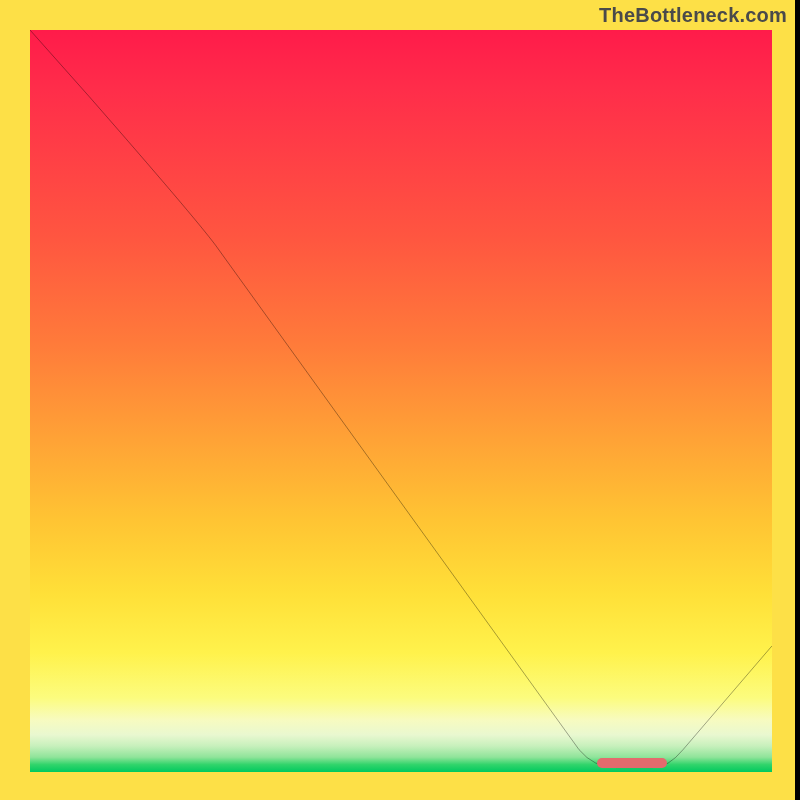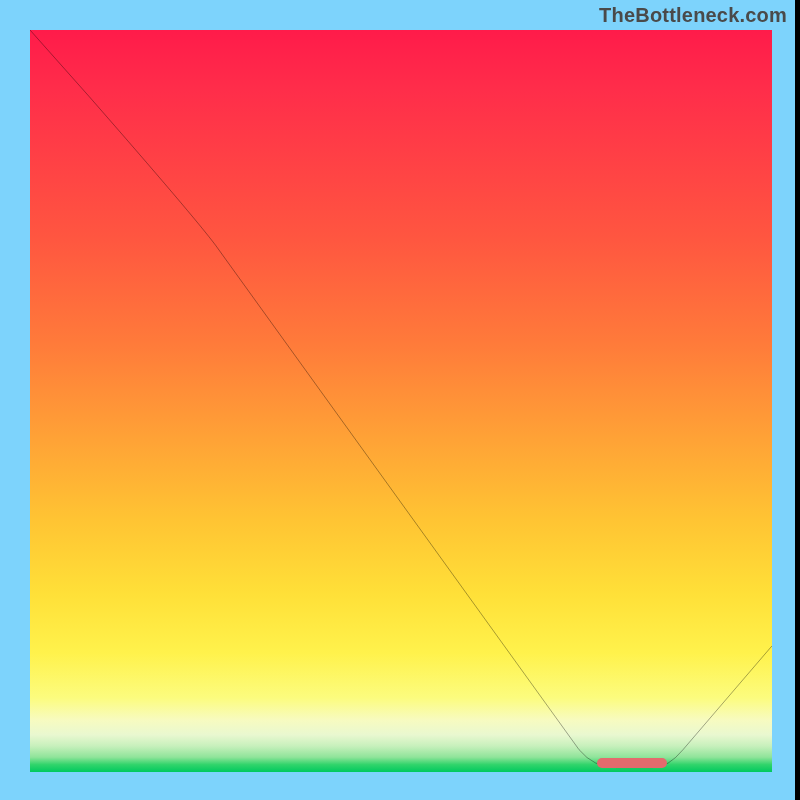--- a/index.html
+++ b/index.html
@@ -8,21 +8,21 @@
     width: 800px;
     height: 800px;
     background: #000;
     overflow: hidden;
     font-family: Arial, Helvetica, sans-serif;
   }
   .container {
     position: relative;
     width: 795px;
     height: 800px;
-    background: #7dd3fc;
+    background: #fde047;
   }
   .watermark {
     position: absolute;
     top: 4px;
     right: 8px;
     color: #4a4a4a;
     font-size: 20px;
     font-weight: bold;
     letter-spacing: 0.2px;
     z-index: 4;

